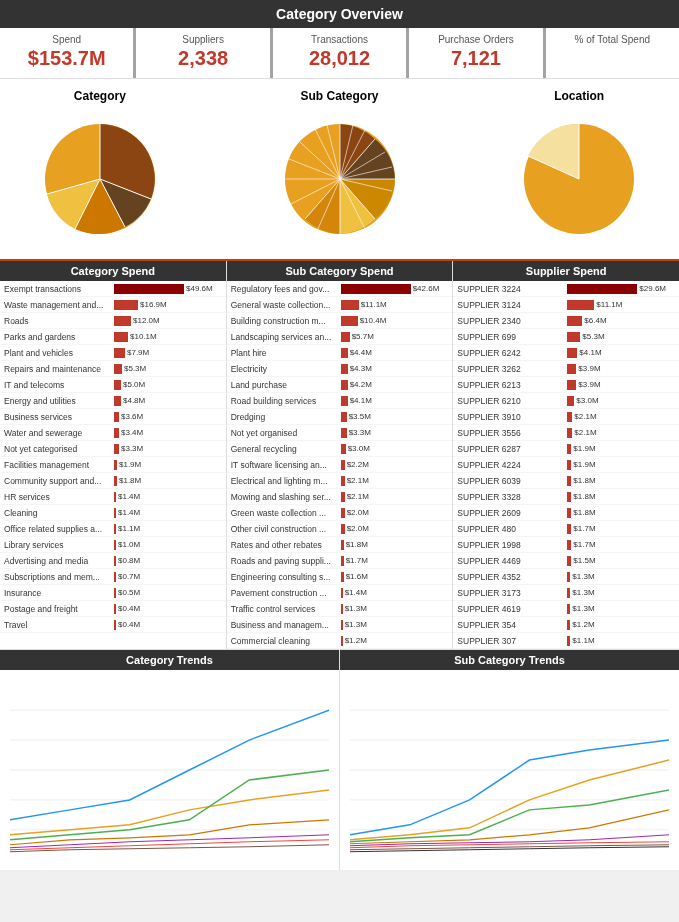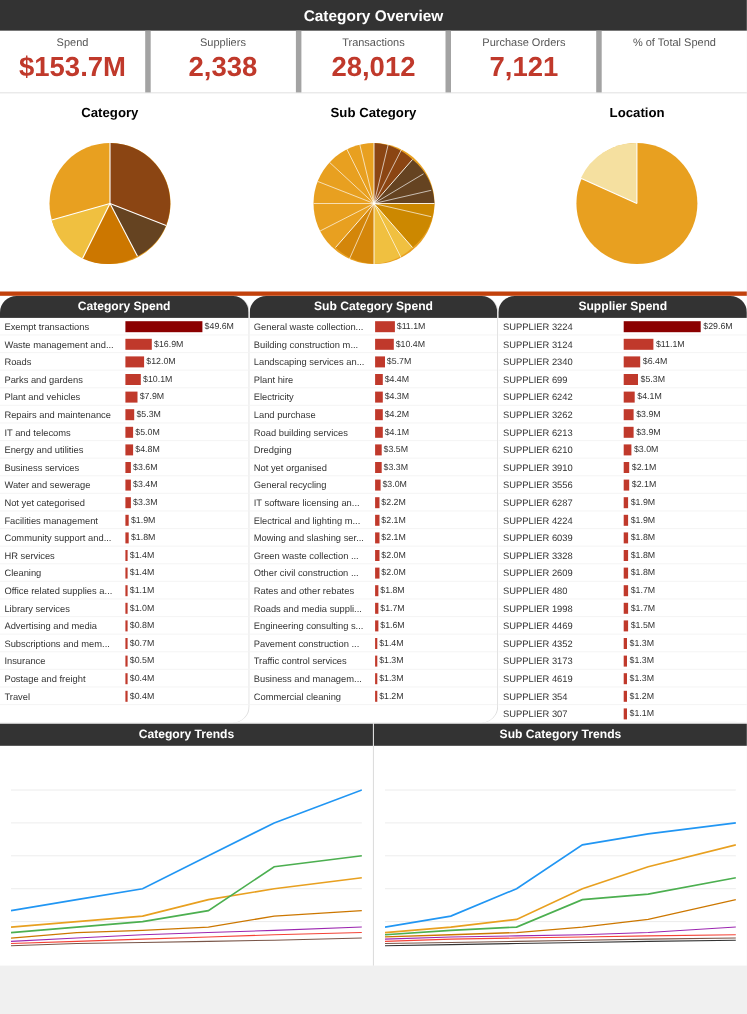--- a/index.html
+++ b/index.html
@@ -1,28 +1,28 @@
 <!DOCTYPE html>
 <html><head>
   <meta charset="utf-8">
   <style>
     * { box-sizing: border-box; margin: 0; padding: 0; }
     body { font-family: Arial, sans-serif; background: #f0f0f0; width: 679px; }
     .header { background: #333; color: white; text-align: center; padding: 6px; font-size: 14px; font-weight: bold; }
     .summary-row { display: flex; background: white; border-bottom: 1px solid #ddd; }
-    .summary-cell { flex: 1; text-align: center; padding: 6px 4px 8px; border-right: 5px solid #a3a3a3; }
+    .summary-cell { flex: 1; text-align: center; padding: 6px 4px 8px; border-right: 3px solid #a3a3a3; }
     .summary-cell:last-child { border-right: none; }
     .summary-label { font-size: 10px; color: #555; margin-bottom: 2px; }
-    .summary-value { font-size: 25px; font-weight: bold; color: #c0392b; }
+    .summary-value { font-size: 20px; font-weight: bold; color: #c0392b; }
     .charts-section { display: flex; background: white; padding: 10px 0; border-bottom: 1px solid #ddd; }
     .chart-block { flex: 1; text-align: center; }
     .chart-title { font-size: 12px; font-weight: bold; margin-bottom: 6px; }
     .pie-container { display: flex; justify-content: center; align-items: center; height: 140px; }
     .spend-tables { display: flex; border-bottom: 1px solid #ddd; background: white; }
-    .spend-table { flex: 1; border-right: 1px solid #ddd; overflow: hidden; border-radius: 15px; }
+    .spend-table { flex: 1; border-right: 1px solid #ddd; overflow: hidden; }
     .spend-table:last-child { border-right: none; }
     .spend-table-header { background: #333; color: white; text-align: center; font-size: 11px; font-weight: bold; padding: 4px; }
     .spend-row { display: flex; align-items: center; padding: 1px 4px; border-bottom: 1px solid #f5f5f5; min-height: 16px; }
     .spend-label { font-size: 8.5px; color: #333; flex: 0 0 110px; white-space: nowrap; overflow: hidden; text-overflow: ellipsis; }
     .spend-bar-area { flex: 1; display: flex; align-items: center; gap: 2px; }
     .spend-bar { height: 10px; background: #c0392b; min-width: 2px; }
     .spend-amount { font-size: 8px; color: #333; white-space: nowrap; }
     .trends-section { display: flex; background: white; }
     .trend-block { flex: 1; border-right: 1px solid #ddd; }
     .trend-block:last-child { border-right: none; }
@@ -51,21 +51,21 @@
   </div>
   <div class="summary-cell">
     <div class="summary-label">Purchase Orders</div>
     <div class="summary-value">7,121</div>
   </div>
   <div class="summary-cell">
     <div class="summary-label">% of Total Spend</div>
   </div>
 </div>
 
-<div class="charts-section" style="border-bottom:4px solid #c2410c;gap:40px;">
+<div class="charts-section" style="border-bottom:2px solid #c2410c;gap:40px;">
   <div class="chart-block">
     <div class="chart-title">Category</div>
     <div class="pie-container">
       <svg width="130" height="130" viewBox="0 0 130 130">
 
         <circle cx="65" cy="65" r="55" fill="#e8a020"></circle>
         <path d="M65,65 L65,10 A55,55 0,0,1,116,85 Z" fill="#8B4513"></path>
         <path d="M65,65 L116,85 A55,55 0,0,1,90,113 Z" fill="#654321"></path>
         <path d="M65,65 L90,113 A55,55 0,0,1,40,115 Z" fill="#cc7700"></path>
         <path d="M65,65 L40,115 A55,55 0,0,1,12,80 Z" fill="#f0c040"></path>
@@ -283,20 +283,27 @@
         <span class="spend-amount">$0.4M</span>
       </div>
     </div>
       </div>
   </div>
 
   <div class="spend-table">
     <div class="spend-table-header">Sub Category Spend</div>
     <div id="subcategory-rows">
         <div class="spend-row">
+      <span class="spend-label">Regulatory fees and gov...</span>
+      <div class="spend-bar-area">
+        <div class="spend-bar" style="width:70px;background:#8B0000"></div>
+        <span class="spend-amount">$42.6M</span>
+      </div>
+    </div>
+        <div class="spend-row">
       <span class="spend-label">General waste collection...</span>
       <div class="spend-bar-area">
         <div class="spend-bar" style="width:18px;background:#c0392b"></div>
         <span class="spend-amount">$11.1M</span>
       </div>
     </div>
         <div class="spend-row">
       <span class="spend-label">Building construction m...</span>
       <div class="spend-bar-area">
         <div class="spend-bar" style="width:17px;background:#c0392b"></div>
@@ -395,21 +402,21 @@
       </div>
     </div>
         <div class="spend-row">
       <span class="spend-label">Rates and other rebates</span>
       <div class="spend-bar-area">
         <div class="spend-bar" style="width:3px;background:#c0392b"></div>
         <span class="spend-amount">$1.8M</span>
       </div>
     </div>
         <div class="spend-row">
-      <span class="spend-label">Roads and media suppli...</span>
+      <span class="spend-label">Roads and paving suppli...</span>
       <div class="spend-bar-area">
         <div class="spend-bar" style="width:3px;background:#c0392b"></div>
         <span class="spend-amount">$1.7M</span>
       </div>
     </div>
         <div class="spend-row">
       <span class="spend-label">Engineering consulting s...</span>
       <div class="spend-bar-area">
         <div class="spend-bar" style="width:3px;background:#c0392b"></div>
         <span class="spend-amount">$1.6M</span>

